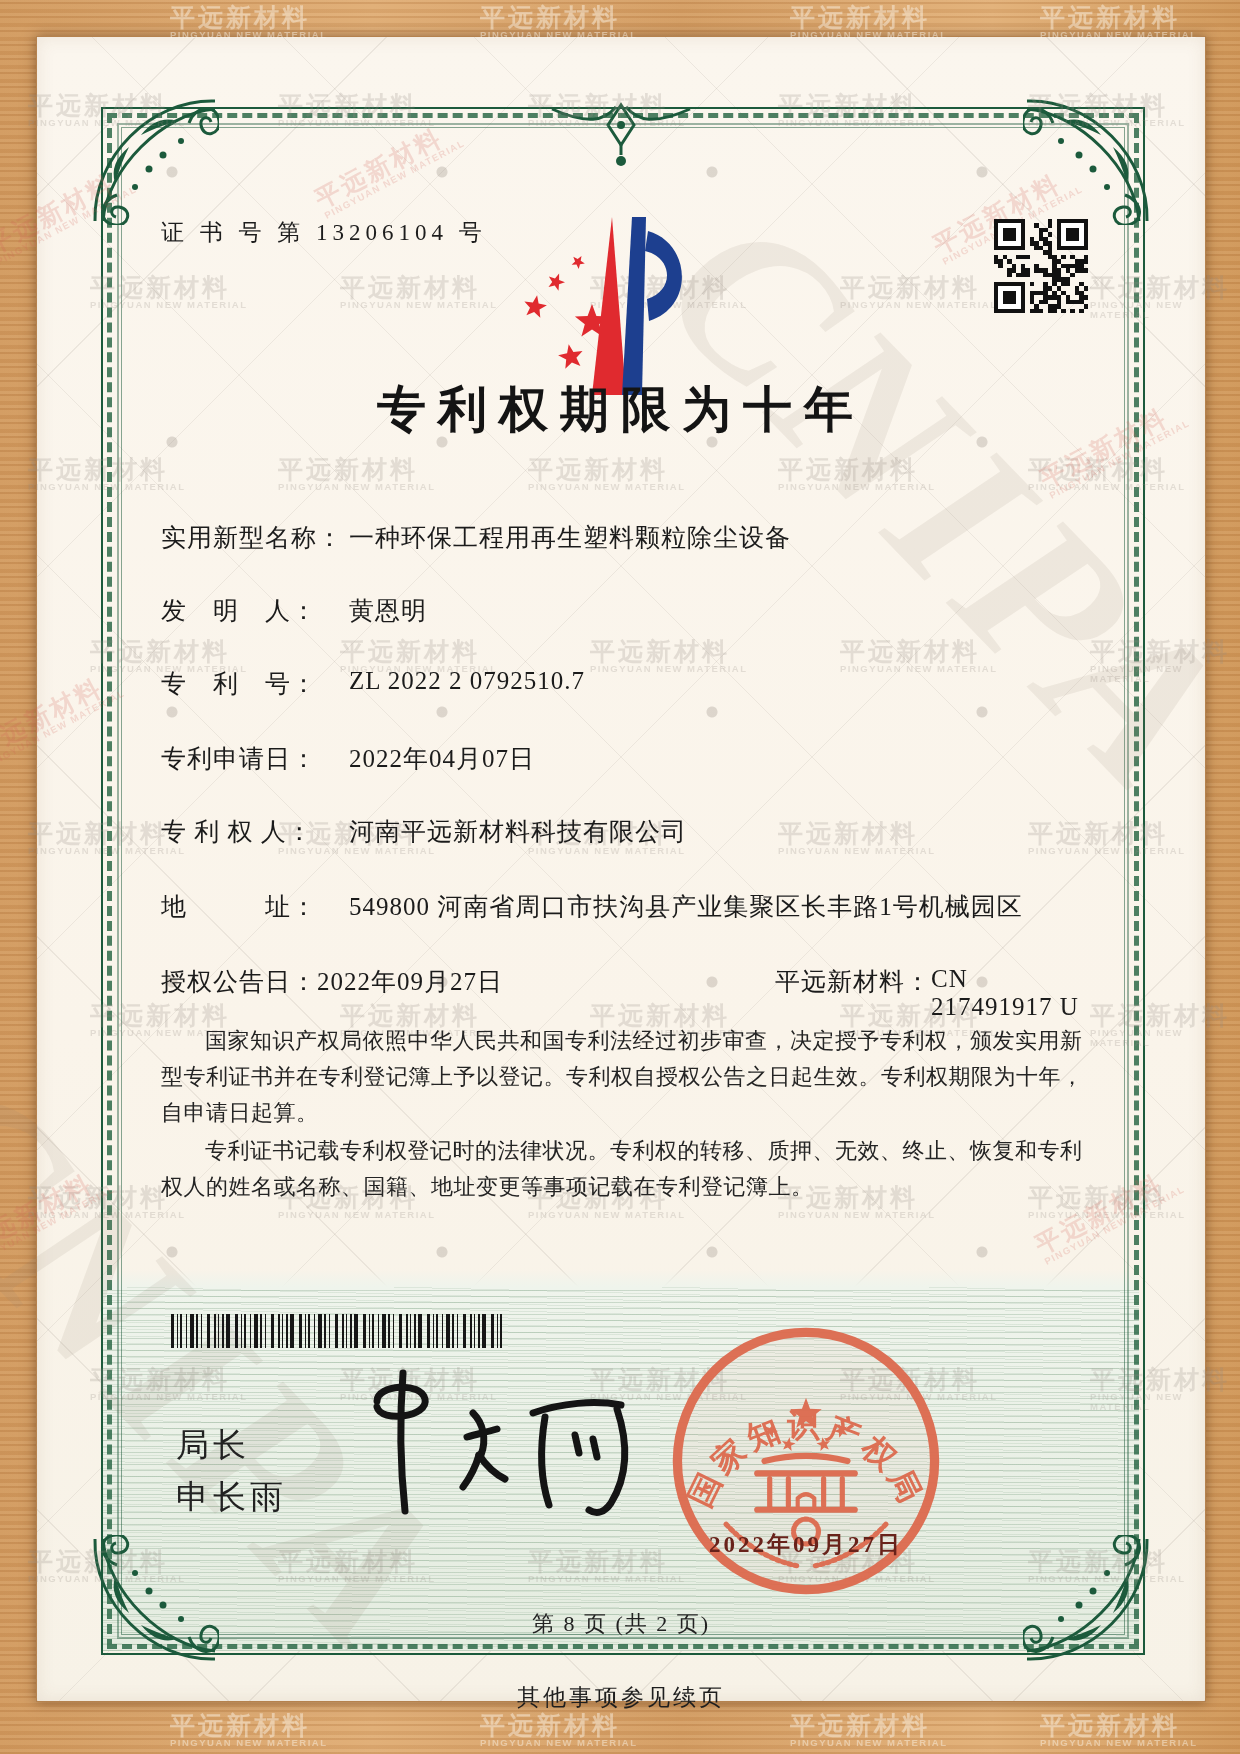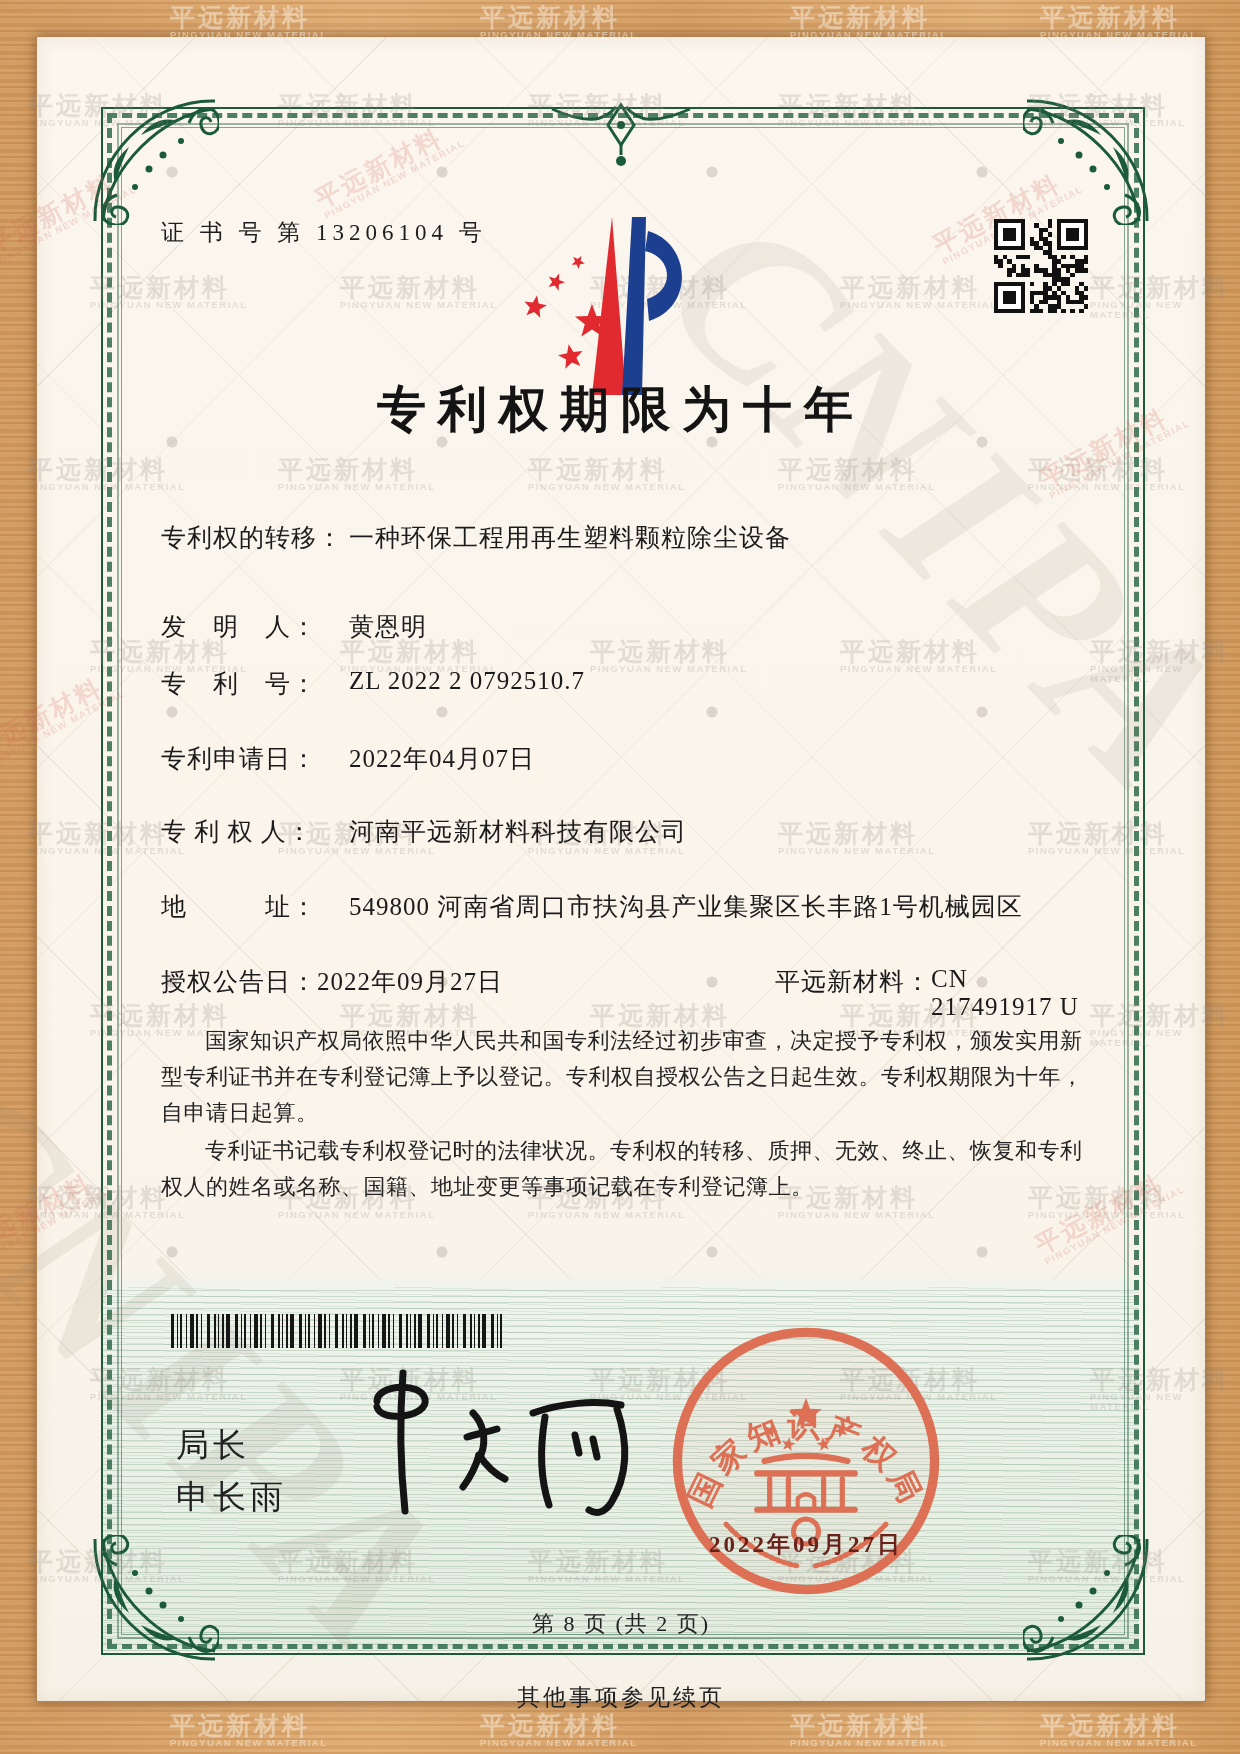--- a/index.html
+++ b/index.html
@@ -310,24 +310,24 @@
             <rect x="16" y="2" width="3" height="3"></rect>
             <rect x="0" y="14" width="7" height="7"></rect>
             <rect x="1" y="15" width="5" height="5" fill="#fff"></rect>
             <rect x="2" y="16" width="3" height="3"></rect>
           </g>
       </svg>
 
       <div class="title">专利权期限为十年</div>
 
       <div class="frow" style="top:484px">
-        <span class="lab">专利权的转移：</span>
+        <span class="lab">实用新型名称：</span>
         <span class="val">一种环保工程用再生塑料颗粒除尘设备</span>
       </div>
-      <div class="frow" style="top:573px">
+      <div class="frow" style="top:557px">
         <span class="lab">发　明　人：</span>
         <span class="val">黄恩明</span>
       </div>
       <div class="frow" style="top:630px">
         <span class="lab">专　利　号：</span>
         <span class="val">ZL 2022 2 0792510.7</span>
       </div>
       <div class="frow" style="top:705px">
         <span class="lab">专利申请日：</span>
         <span class="val">2022年04月07日</span>

